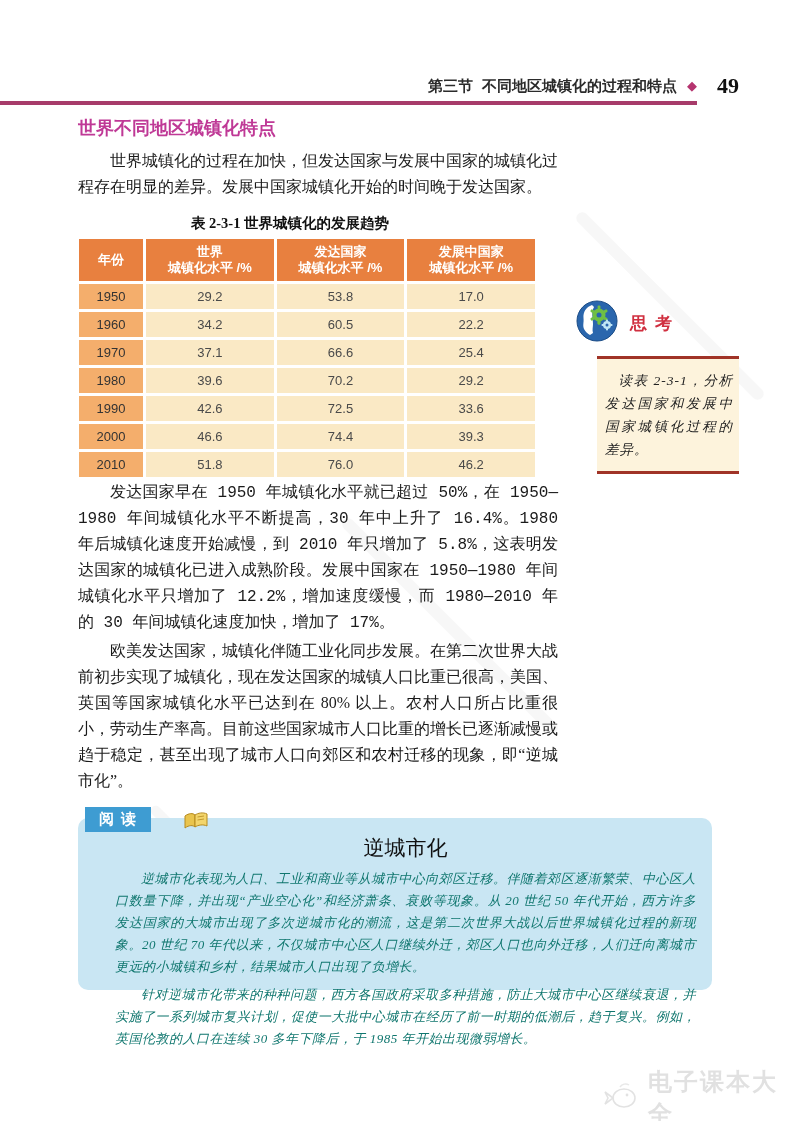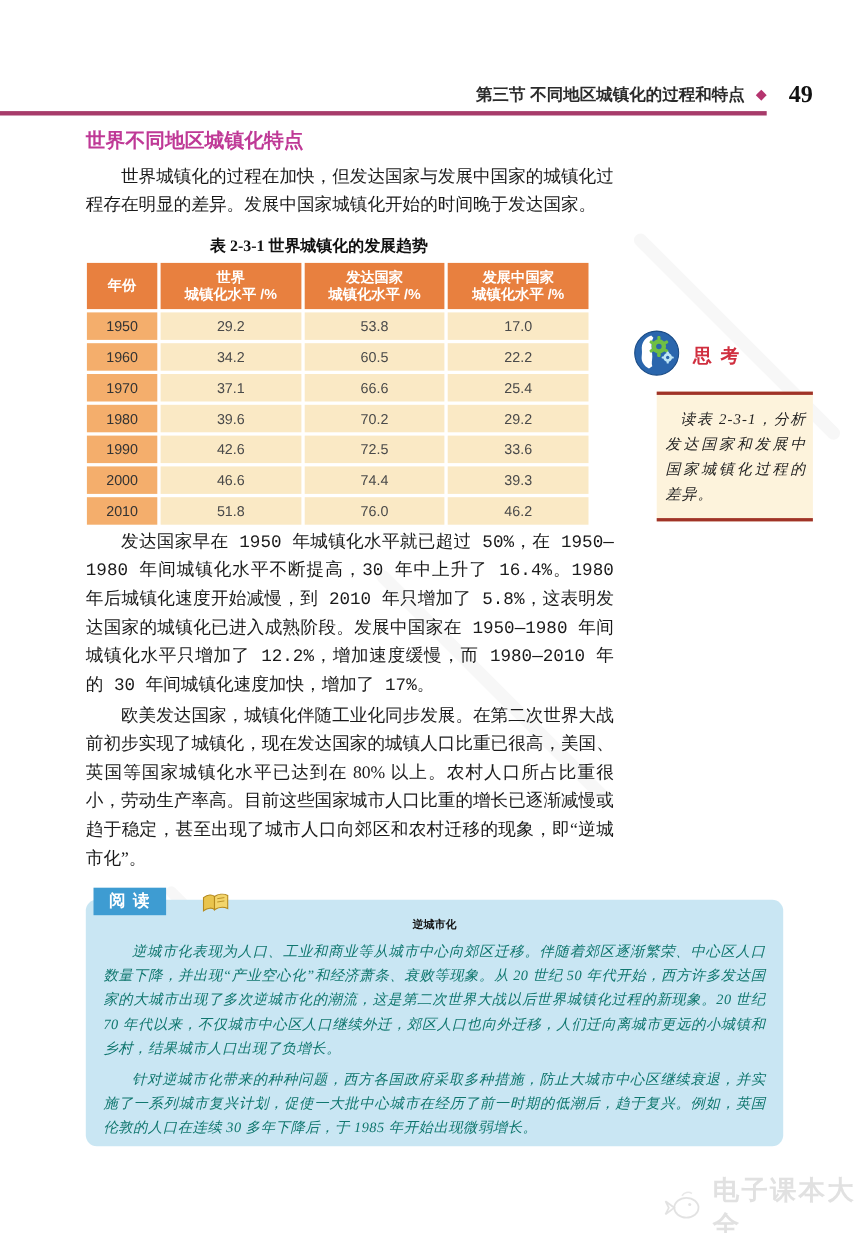--- a/index.html
+++ b/index.html
@@ -5,21 +5,21 @@
   html,body{margin:0;padding:0;background:#ffffff;}
   #page{position:relative;width:787px;height:1121px;background:#ffffff;overflow:hidden;
         font-family:"Liberation Serif",serif;color:#1a1a1a;}
 
   
   .bgmark{position:absolute;background:rgba(180,180,180,0.10);transform:rotate(45deg);border-radius:6px;}
 
   
   .header-row{position:absolute;top:74px;left:0;width:787px;height:24px;display:flex;
               justify-content:flex-end;align-items:center;padding-right:48px;box-sizing:border-box;}
-  .chapter{font-family:Liberation Sans, sans-serif;font-weight:bold;font-size:15px;color:#2b2b2b;}
+  .chapter{font-family:Liberation Mono, monospace;font-weight:bold;font-size:15px;color:#2b2b2b;}
   .hdr-diamond{color:#b5346f;font-size:13px;margin-left:10px;}
   .pagenum{font-family:"Liberation Serif",serif;font-weight:bold;font-size:22px;color:#111;margin-left:20px;}
   .hrule{position:absolute;top:101px;left:0;width:697px;height:4px;background:#a73b6a;}
 
   
   .sec-title{position:absolute;left:78px;top:116px;font-family:"Liberation Sans",sans-serif;
              font-weight:bold;font-size:18px;color:#bf3996;}
 
   
   .para{position:absolute;left:78px;width:480px;font-size:16px;line-height:26px;
@@ -44,27 +44,27 @@
   .think-head{position:absolute;left:576px;top:300px;display:flex;align-items:center;}
   .think-title{font-family:"Liberation Sans",sans-serif;font-weight:bold;font-size:17px;
                color:#d02f3f;letter-spacing:8px;margin-left:12px;}
   .think-box{position:absolute;left:597px;top:356px;width:142px;box-sizing:border-box;
              background:#fdf3dc;border-top:3px solid #a03327;border-bottom:3px solid #a03327;
              padding:10px 6px 10px 8px;}
   .think-text{font-size:13.5px;line-height:23px;font-style:italic;color:#222;
               text-align:justify;text-indent:1em;letter-spacing:1px;}
 
   
-  .read-box{position:absolute;left:78px;top:818px;width:634px;height:224px;background:#c9e6f3;
-            border-radius:10px;box-sizing:border-box;}
+  .read-box{position:absolute;left:78px;top:818px;width:634px;height:172px;background:#c9e6f3;
+            border-radius:10px;box-sizing:border-box;padding-left:21px;}
   .read-tab{position:absolute;left:7px;top:-11px;background:#3e9cd2;color:#fff;
             font-family:"Liberation Sans",sans-serif;font-weight:bold;font-size:15px;
             letter-spacing:7px;padding:3px 8px 3px 14px;}
   .read-book{position:absolute;left:104px;top:-8px;}
-  .read-title{text-align:center;font-weight:bold;font-size:10px;color:#111;padding-top:16px;}
+  .read-title{text-align:center;font-weight:normal;font-size:21px;color:#111;padding-top:16px;}
   .read-para{margin:6px 16px 0 16px;font-size:13px;line-height:22px;font-style:italic;
              color:#0f766e;text-align:justify;text-indent:2em;letter-spacing:0.5px;}
 
   
   .wm{position:absolute;left:600px;top:1066px;display:flex;align-items:center;opacity:0.55;}
   .wm-text{font-family:"Liberation Sans",sans-serif;font-weight:bold;font-size:24px;
            color:#c9c9c9;letter-spacing:2px;margin-left:8px;}
 </style>
 </head>
 <body>

